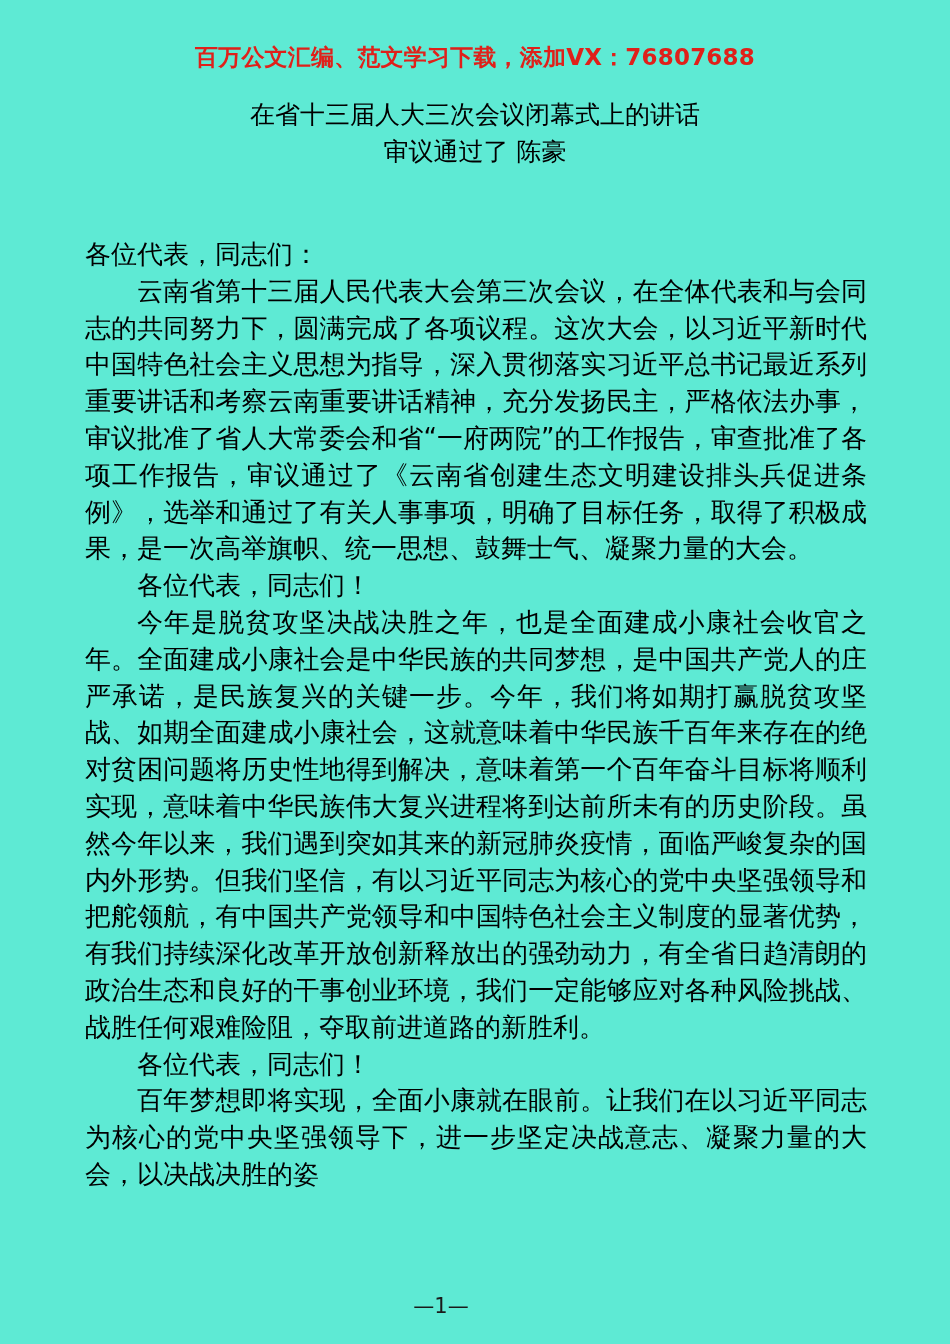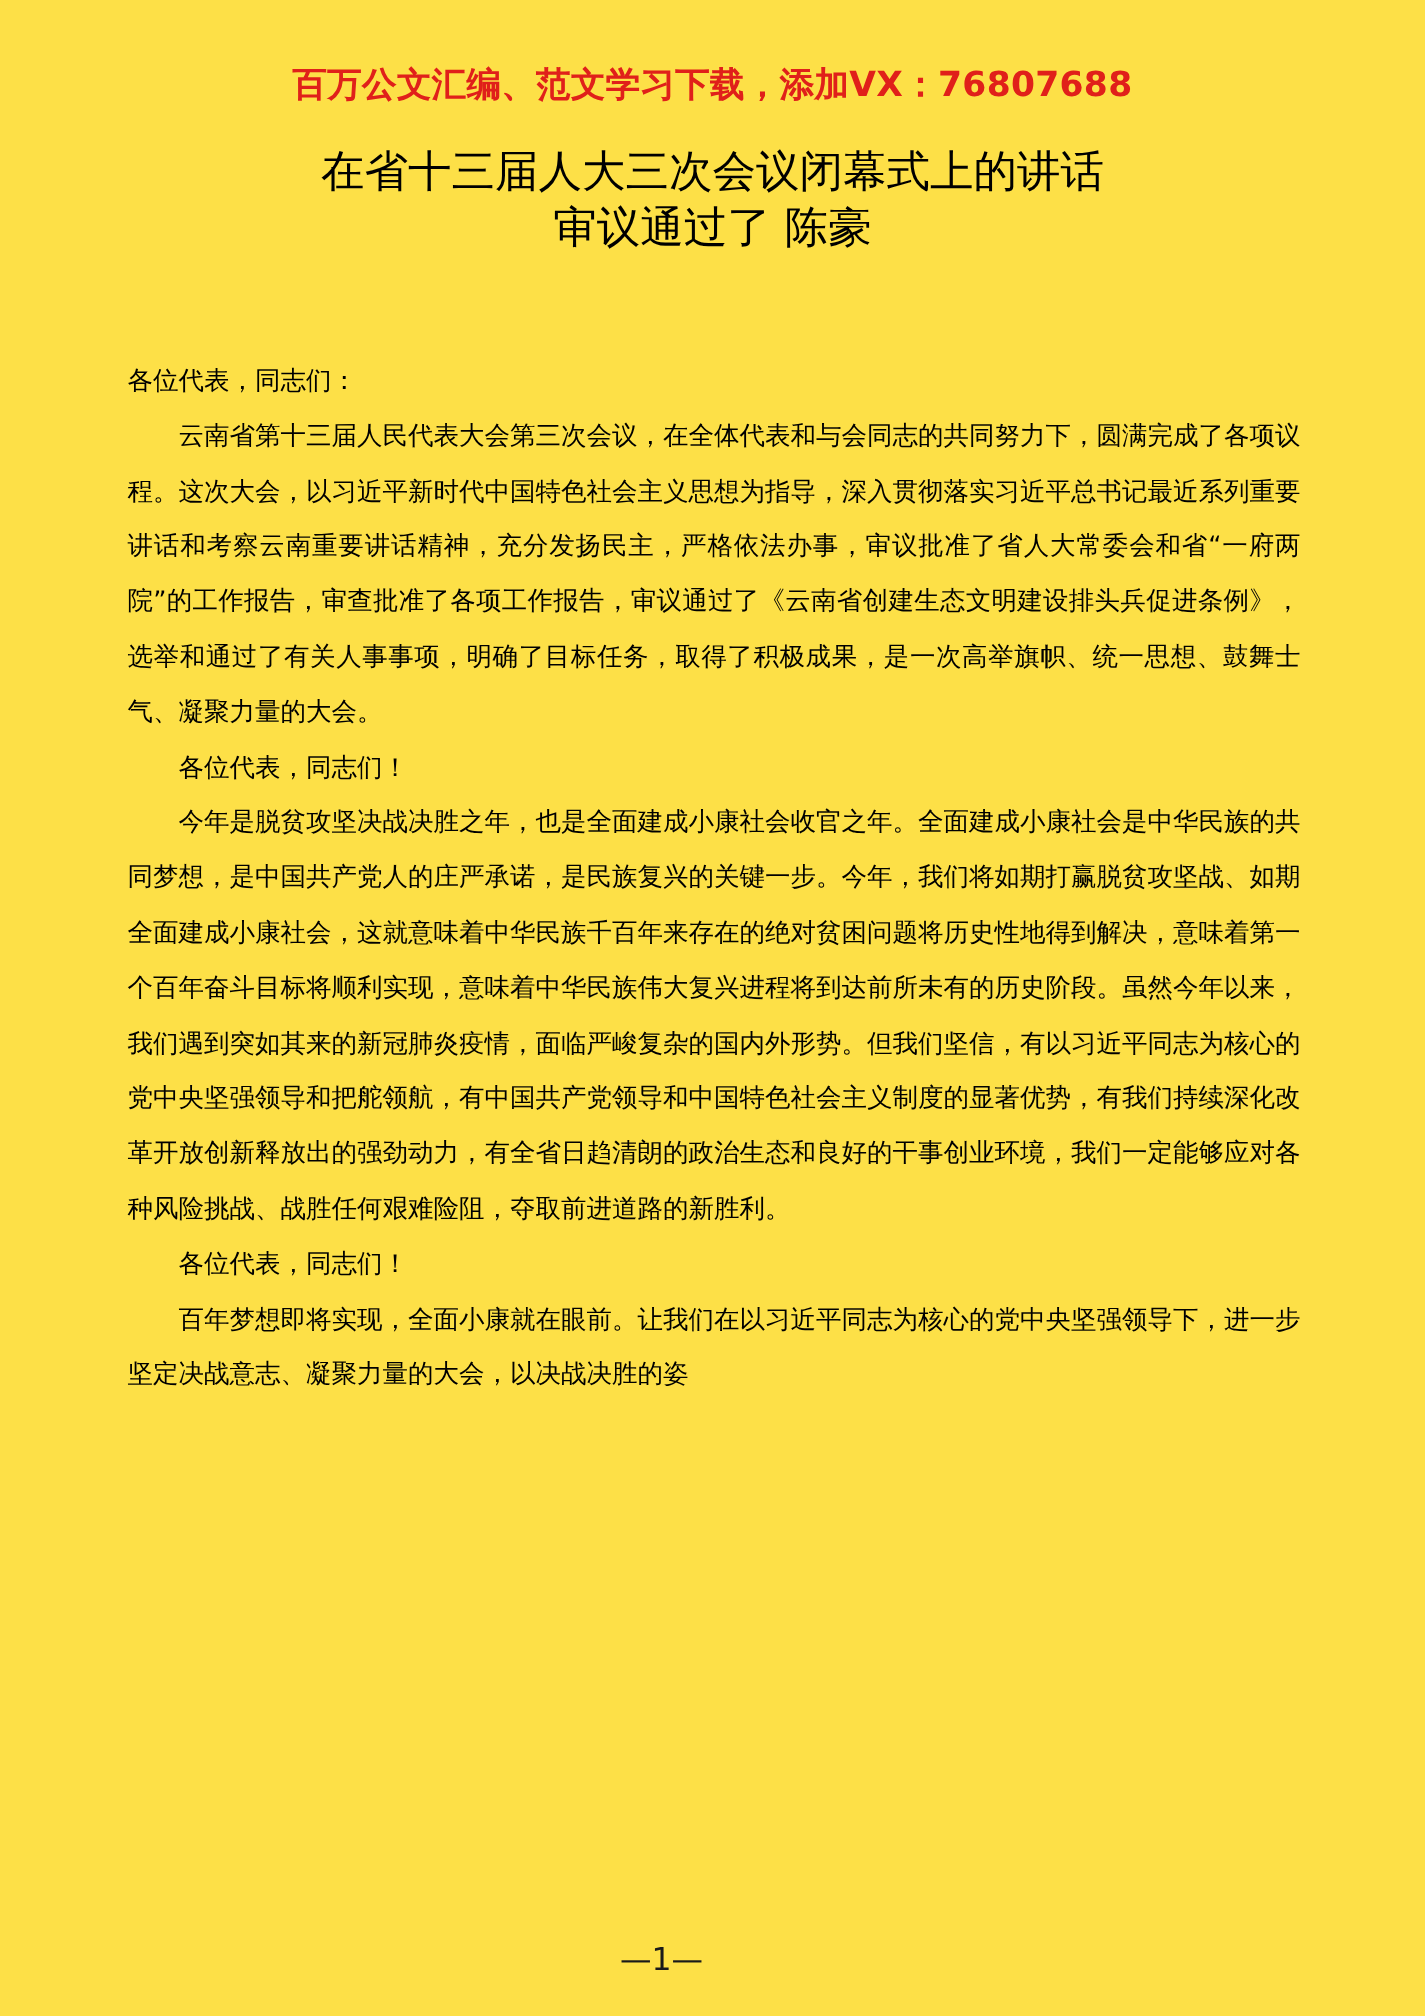--- a/index.html
+++ b/index.html
@@ -9,21 +9,21 @@
     background: #ffffff;
   }
   body {
     font-family: "DejaVu Sans", "Liberation Sans", sans-serif;
     color: #000000;
   }
   .page {
     position: relative;
     width: 950px;
     height: 1344px;
-    background: #fde047;
+    background: #5eead4;
     box-sizing: border-box;
     overflow: hidden;
   }
   .ad-banner {
     position: absolute;
     top: 44px;
     left: 0;
     width: 950px;
     text-align: center;
     color: #e0201a;
@@ -34,34 +34,34 @@
     white-space: nowrap;
   }
   .doc-title-block {
     position: absolute;
     top: 96px;
     left: 0;
     width: 950px;
     text-align: center;
   }
   .doc-title-line {
-    font-size: 29px;
+    font-size: 25px;
     font-weight: 400;
     line-height: 37px;
     color: #000;
     white-space: nowrap;
   }
   .doc-body {
     position: absolute;
     top: 236px;
     left: 85px;
     width: 782px;
   }
   .para {
-    font-size: 17px;
+    font-size: 26px;
     line-height: 36.8px;
     color: #000;
     text-align: justify;
     text-justify: inter-ideograph;
     margin: 0;
     text-indent: 2em;
     letter-spacing: 0px;
     word-break: break-all;
   }
   .para.no-indent {

